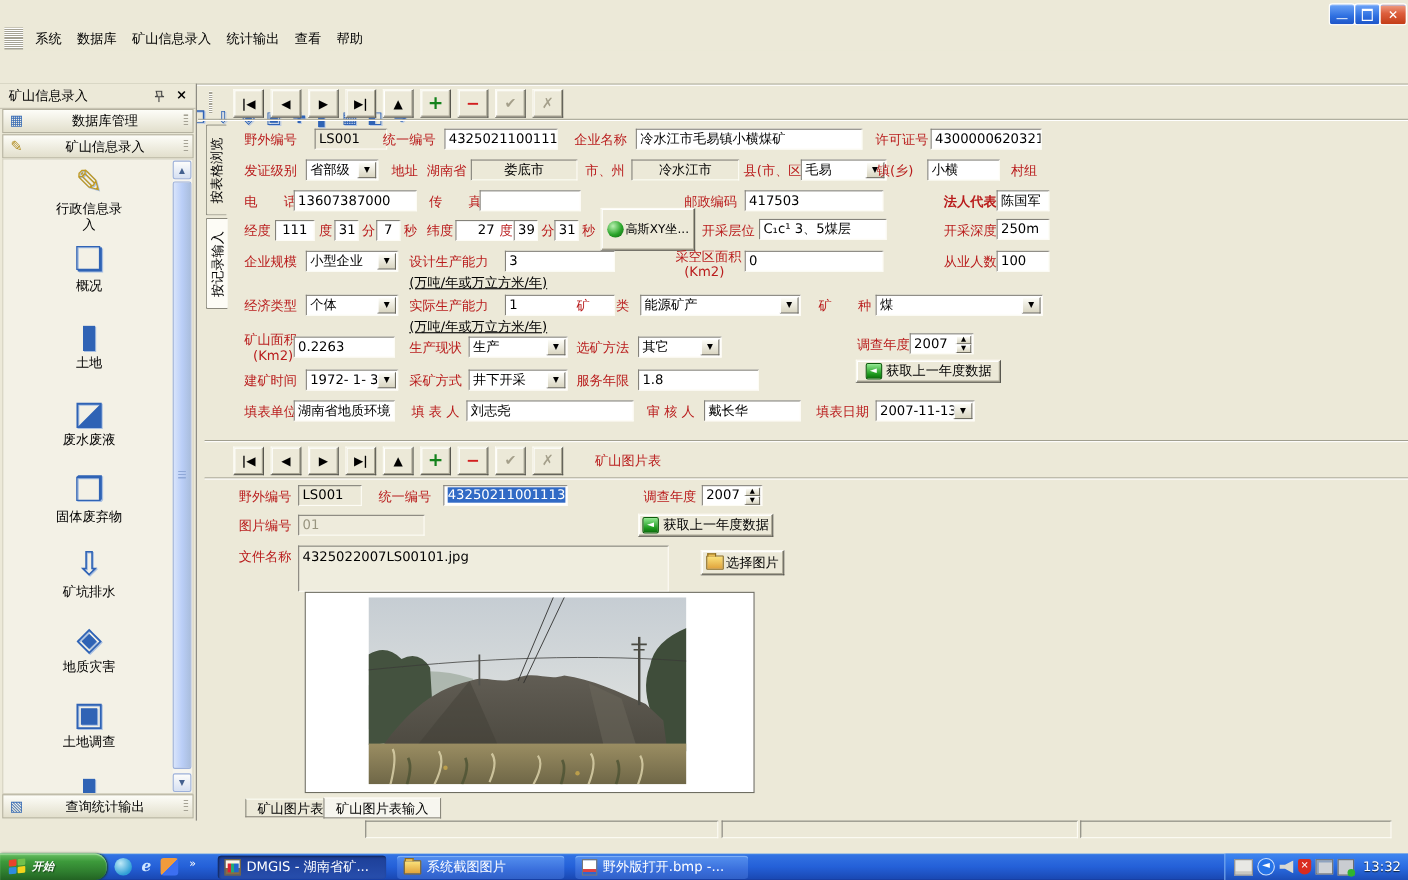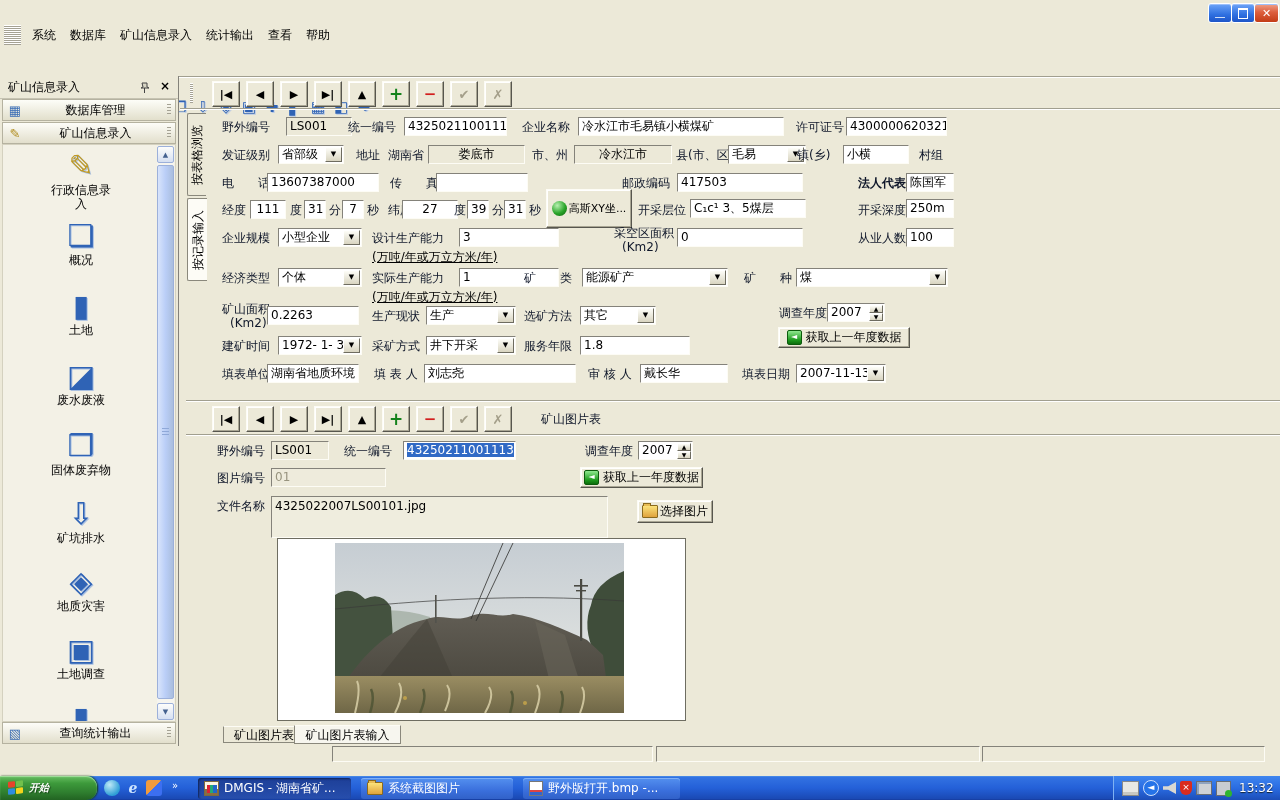--- a/index.html
+++ b/index.html
@@ -1,18 +1,18 @@
 <!DOCTYPE html>
 <html><head>
 <meta charset="utf-8">
 <style>
 html,body{margin:0;padding:0;background:#000;}
 #app{position:relative;width:1280px;height:800px;background:#ece9d8;font-family:"DejaVu Sans",sans-serif;overflow:hidden;font-size:12px;color:#000;}
 .abs{position:absolute;}
-.lbl{position:absolute;font-size:12px;line-height:14px;white-space:nowrap;color:#0f172a;}
+.lbl{position:absolute;font-size:12px;line-height:14px;white-space:nowrap;color:#b91c1c;}
 .box{position:absolute;height:19px;background:#fff;border:1px solid;border-color:#84827a #fdfcf5 #fdfcf5 #84827a;font-size:12px;line-height:17px;padding:0 3px;white-space:nowrap;overflow:hidden;box-sizing:border-box;}
 .box.ro{background:#ece9d8;}
 .box.dis{color:#98947f;background:#eeebdc;}
 .box.ctr{text-align:center;}
 .drop{position:absolute;right:1px;top:1px;bottom:1px;width:15px;background:linear-gradient(#fdfdf8,#d9d5c1);border:1px solid;border-color:#fff #6e6c60 #6e6c60 #fff;display:flex;align-items:center;justify-content:center;}
 .drop::after{content:"▼";font-size:7px;line-height:7px;}
 .spincol{position:absolute;right:1px;top:1px;bottom:1px;width:14px;display:flex;flex-direction:column;}
 .spincol i{flex:1;background:linear-gradient(#fdfdf8,#d9d5c1);border:1px solid;border-color:#fff #6e6c60 #6e6c60 #fff;font-style:normal;font-size:6px;line-height:6px;display:flex;align-items:center;justify-content:center;}
 .spincol i:first-child::after{content:"▲";font-size:6px;}
 .spincol i:last-child::after{content:"▼";font-size:6px;}
@@ -243,21 +243,21 @@
   <div class="box" style="left:906px;top:173px;width:48px;">陈国军</div>
 
   <span class="lbl" style="left:222px;top:203px;">经度</span>
   <div class="box ctr" style="left:250px;top:200px;width:36px;">111</div>
   <span class="lbl" style="left:290px;top:203px;">度</span>
   <div class="box ctr" style="left:304px;top:200px;width:22px;">31</div>
   <span class="lbl" style="left:329px;top:203px;">分</span>
   <div class="box ctr" style="left:342px;top:200px;width:22px;">7</div>
   <span class="lbl" style="left:367px;top:203px;">秒</span>
   <span class="lbl" style="left:388px;top:203px;">纬度</span>
-  <div class="box ctr" style="left:402px;top:200px;width:56px;">27</div>
+  <div class="box ctr" style="left:414px;top:200px;width:56px;">27</div>
   <span class="lbl" style="left:454px;top:203px;">度</span>
   <div class="box ctr" style="left:467px;top:200px;width:22px;">39</div>
   <span class="lbl" style="left:492px;top:203px;">分</span>
   <div class="box ctr" style="left:504px;top:200px;width:22px;">31</div>
   <span class="lbl" style="left:529px;top:203px;">秒</span>
   <div class="btn" style="left:546px;top:189px;width:86px;height:39px;">
     <span class="ball"></span>
     <span style="margin-left:-2px;font-size:11px;">高斯XY坐...</span>
   </div>
   <span class="lbl" style="left:638px;top:203px;">开采层位</span>

